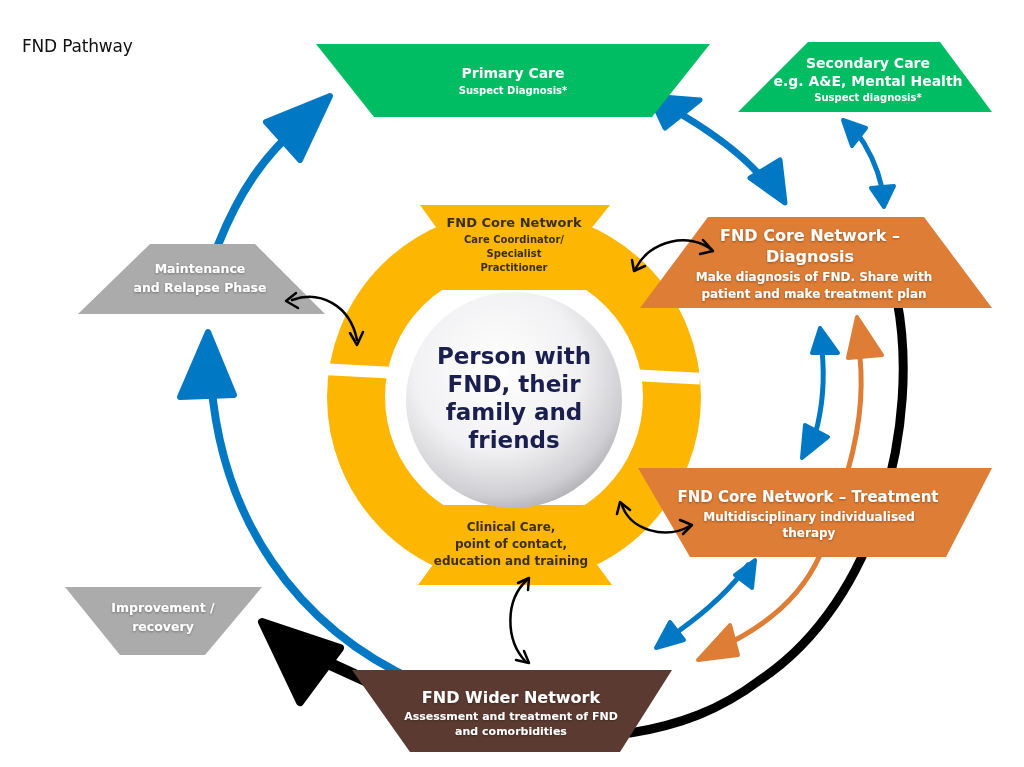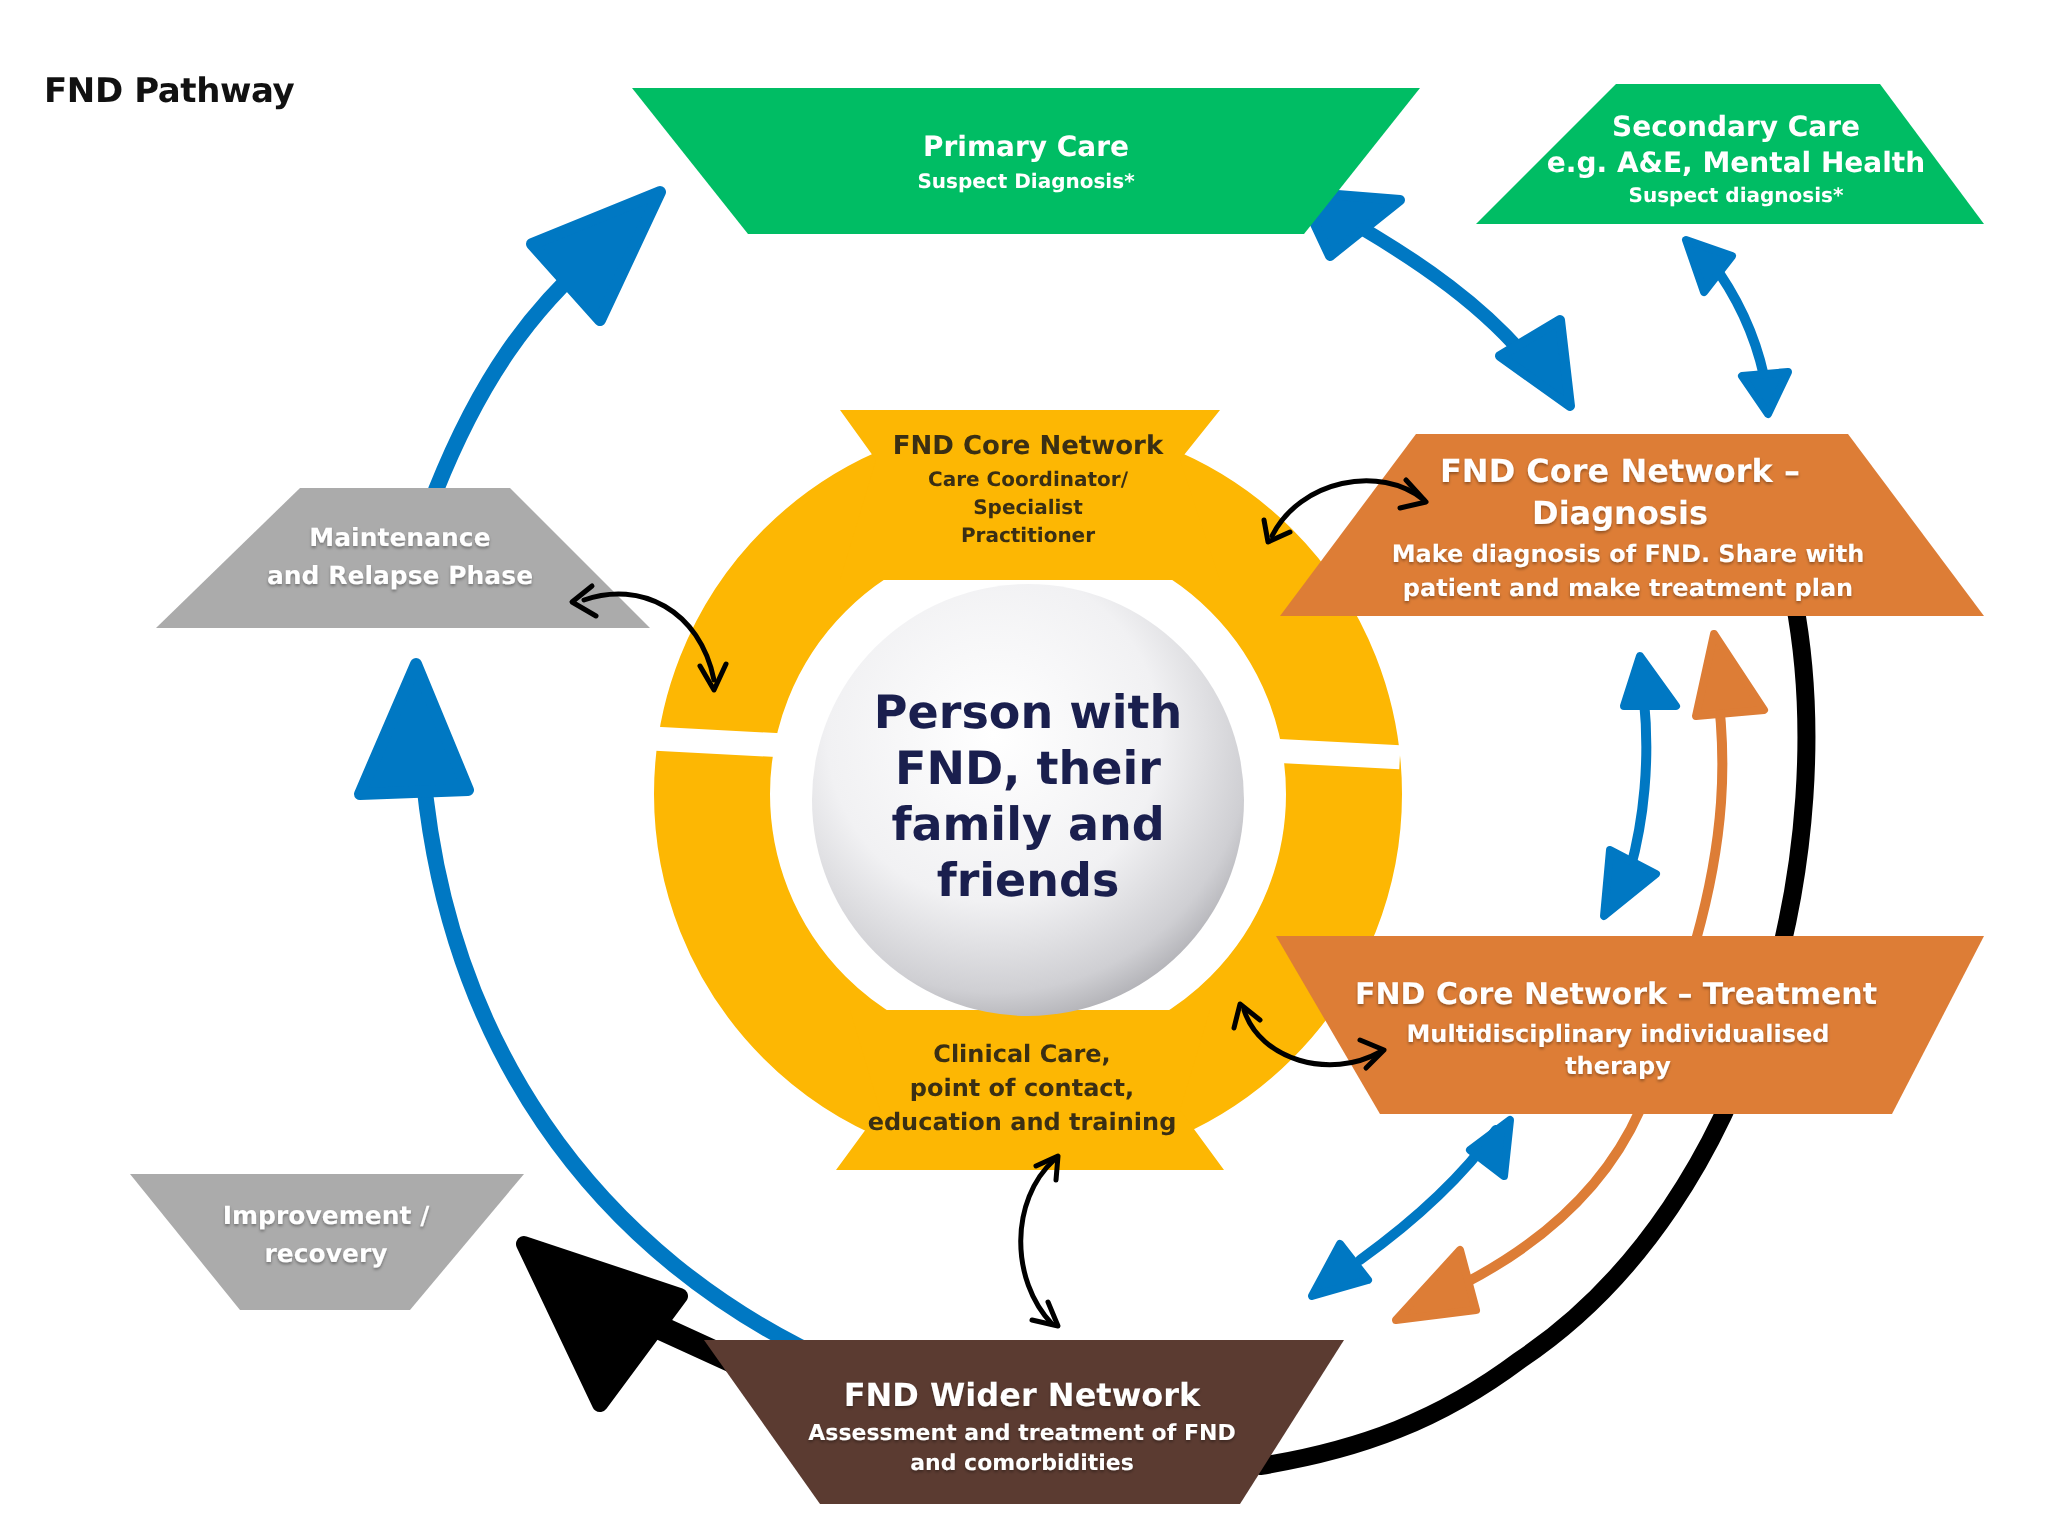--- a/index.html
+++ b/index.html
@@ -1,18 +1,18 @@
 <!DOCTYPE html>
 <html><head>
 <meta charset="utf-8">
 <style>
   html, body { margin: 0; padding: 0; background: #ffffff; }
   body { width: 1024px; height: 767px; position: relative; overflow: hidden; font-family: "DejaVu Sans", "Liberation Sans", sans-serif; }
   #diagram { position: absolute; left: 0; top: 0; width: 1024px; height: 767px; }
-  .page-title { position: absolute; left: 22px; top: 36px; font-weight: bold; font-size: 17px; color: #111; letter-spacing: -0.2px; }
+  .page-title { position: absolute; left: 22px; top: 36px; font-weight: normal; font-size: 17px; color: #111; letter-spacing: -0.2px; }
   svg text { font-family: "DejaVu Sans", "Liberation Sans", sans-serif; }
   .t-title { font-weight: bold; fill: #ffffff; }
   .t-sub { font-weight: bold; fill: #ffffff; }
   .t-dark { font-weight: bold; fill: #3a2f14; }
   .t-center { font-weight: bold; fill: #1a1f4e; }
 </style>
 </head>
 <body>
 
 <div class="page-title">FND Pathway</div>

